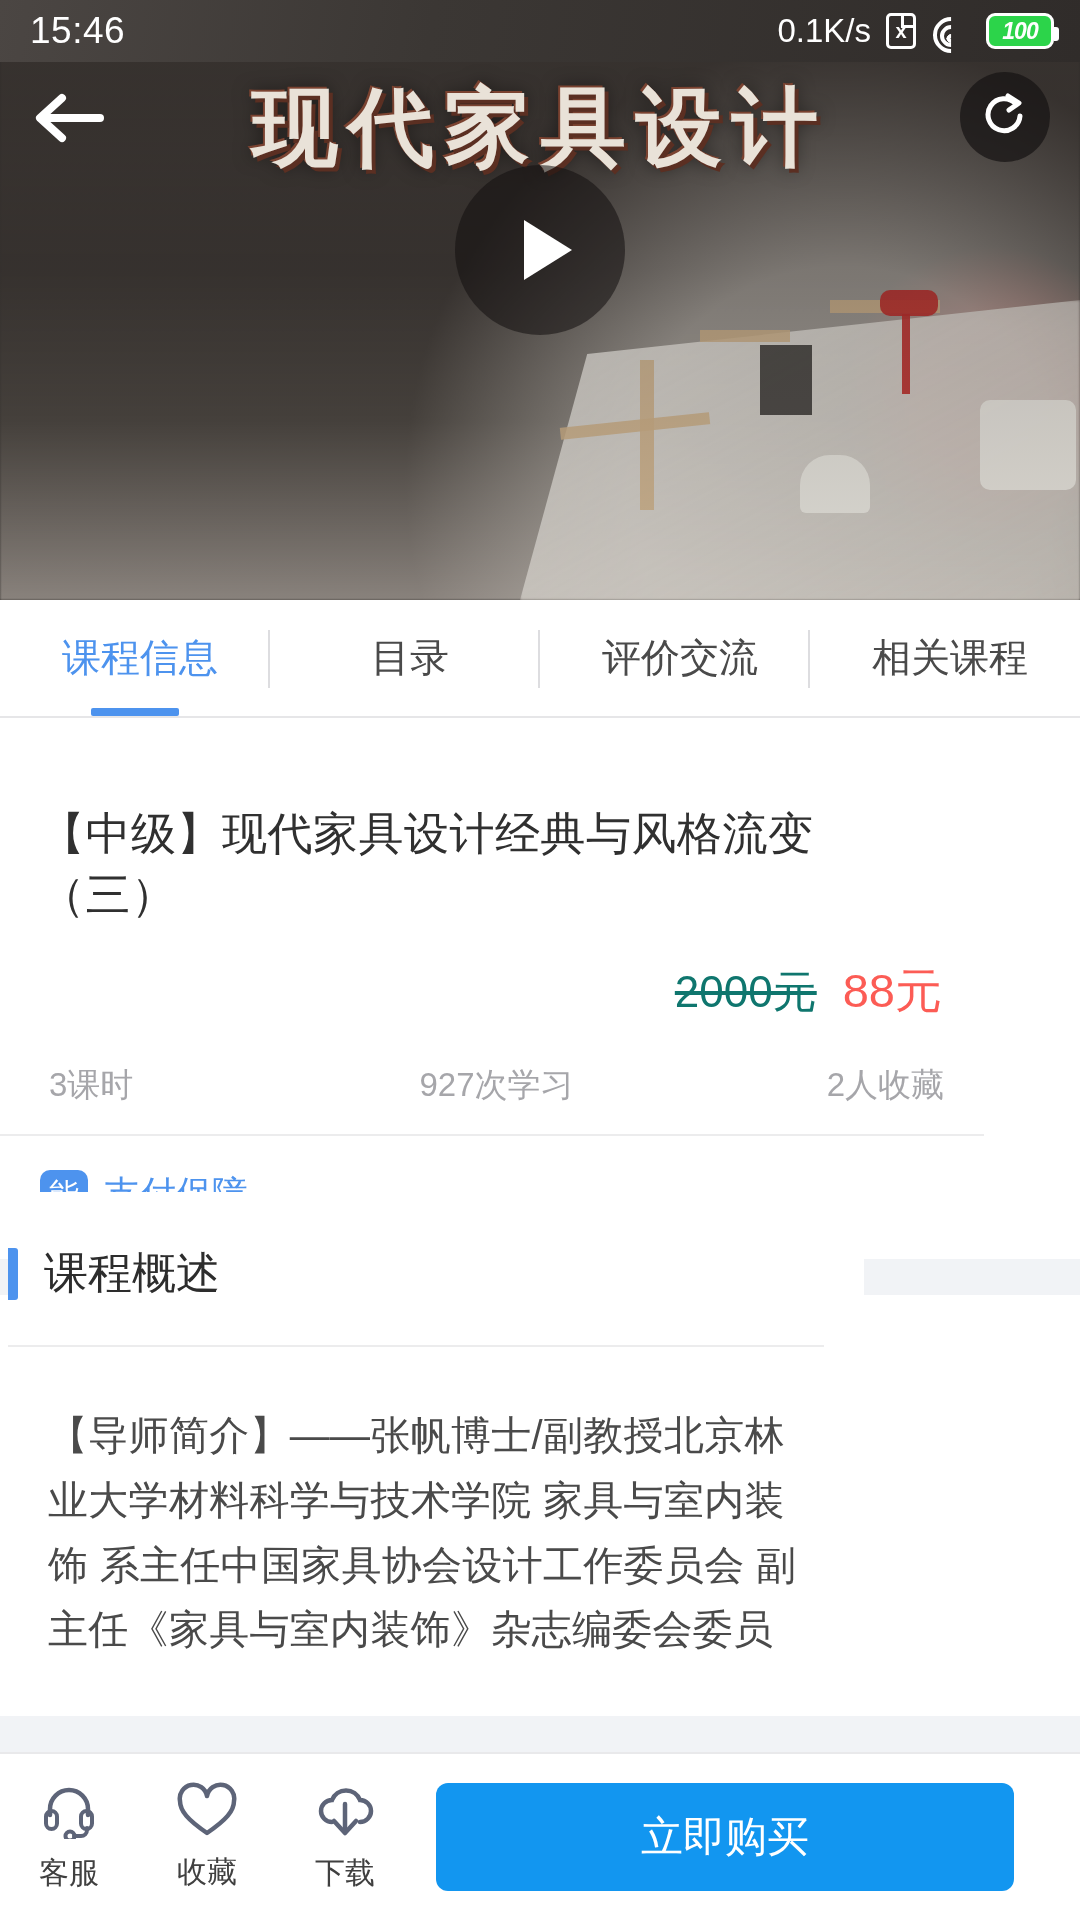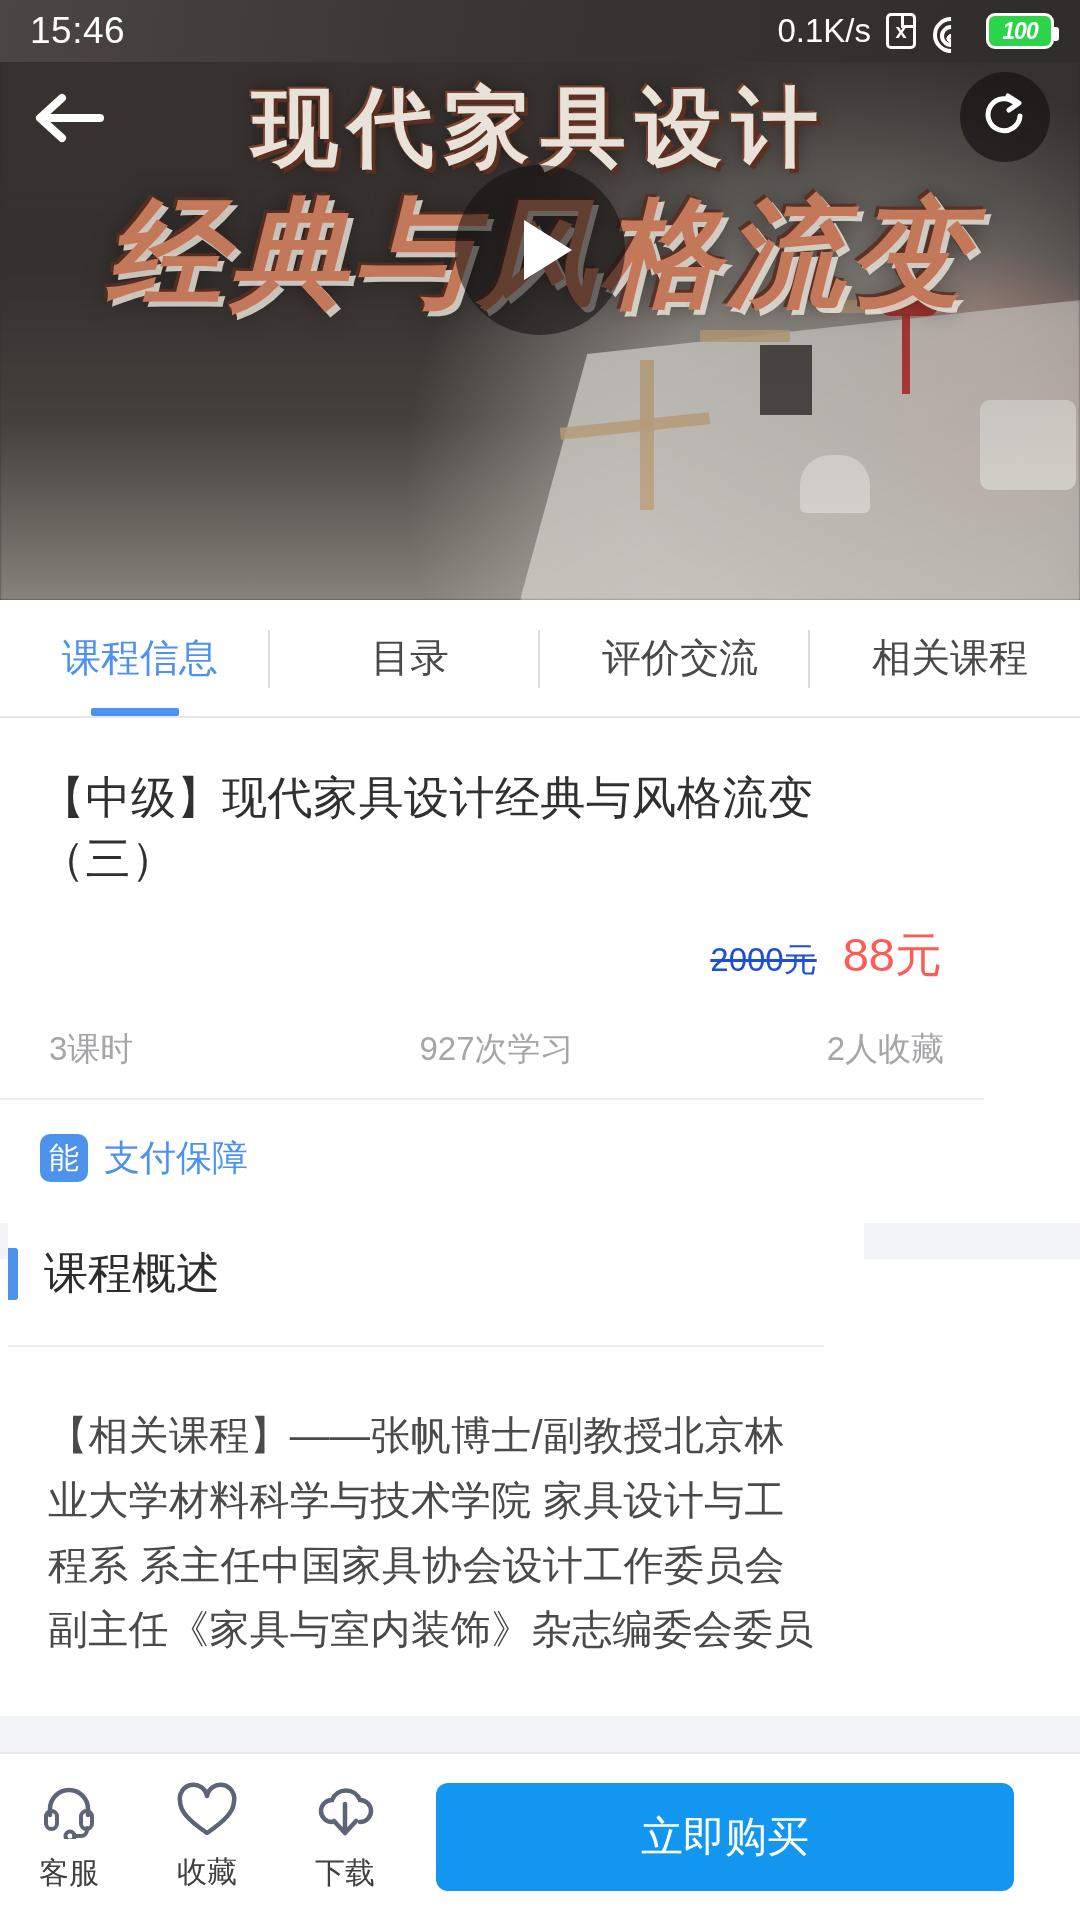--- a/index.html
+++ b/index.html
@@ -137,30 +137,30 @@
   .tab-divider{
     position:absolute; right:0; top:30px; width:2px; height:58px;
     background:#dddde0;
   }
   .tab.active .tab-underline{
     position:absolute; bottom:0; left:50%; transform:translateX(-50%);
     width:88px; height:8px; background:#4d93ee; border-radius:2px;
   }
 
   
-  .course-head{ position:absolute; top:720px; left:0; width:984px; background:#fff; }
+  .course-head{ position:absolute; top:756px; left:0; width:984px; background:#fff; }
   .course-title{
     font-size:45px; color:#303030; line-height:1.35;
     padding:48px 40px 0 40px; letter-spacing:0.5px;
   }
   .price-row{
     display:flex; align-items:baseline; justify-content:flex-end;
     padding:34px 42px 0 40px; gap:26px;
   }
-  .price-old{ font-size:33px; color:#1d4ed8; text-decoration:line-through; }
+  .price-old{ font-size:44px; color:#0f766e; text-decoration:line-through; }
   .price-new{ font-size:47px; color:#fc5c55; font-weight:500; }
   .stats-row{
     display:flex; align-items:center;
     padding:40px 40px 26px 49px;
     border-bottom:2px solid #ececed;
   }
   .stat{ font-size:33px; color:#a6a6aa; flex:1; }
   .stat.mid{ text-align:center; }
   .stat.end{ text-align:right; }
   .badges-row{ display:flex; align-items:center; padding:34px 40px 40px 40px; gap:76px; }
@@ -228,21 +228,20 @@
   <div class="furn" style="left:830px;top:300px;width:110px;height:13px;"></div>
   <div class="furn red" style="left:880px;top:290px;width:58px;height:26px;border-radius:10px;"></div>
   <div class="furn red" style="left:902px;top:314px;width:8px;height:80px;"></div>
   <div class="furn pale" style="left:980px;top:400px;width:96px;height:90px;border-radius:10px;"></div>
   <div class="furn pale" style="left:800px;top:455px;width:70px;height:58px;border-radius:30px 30px 6px 6px;"></div>
   <div class="furn" style="left:560px;top:420px;width:150px;height:12px;transform:rotate(-6deg);"></div>
 
   <div class="banner-overlay"></div>
 
   <div class="banner-title-1">现代家具设计</div>
-  <div class="banner-title-2">经典与风格流变</div>
 
   <div class="banner-back">
     <span>
       <svg width="76" height="60" viewBox="0 0 76 60">
         <path d="M70 30 H12" stroke="#ffffff" stroke-width="8" stroke-linecap="round" fill="none"></path>
         <path d="M32 10 L10 30 L32 50" stroke="#ffffff" stroke-width="8" stroke-linecap="round" stroke-linejoin="round" fill="none"></path>
       </svg>
     </span>
   </div>
 
@@ -317,21 +316,21 @@
   </div>
 
   <div class="spacer"></div>
 </div>
 
 <div class="section">
   <div class="section-head">
     <span class="section-accent"></span>
     <span class="section-title">课程概述</span>
   </div>
-  <div class="section-body">【相关课程】——张帆博士/副教授北京林业大学材料科学与技术学院 家具设计与工程系 系主任中国家具协会设计工作委员会 副主任《家具与室内装饰》杂志编委会委员</div>
+  <div class="section-body">【导师简介】——张帆博士/副教授北京林业大学材料科学与技术学院 家具与室内装饰 系主任中国家具协会设计工作委员会 副主任《家具与室内装饰》杂志编委会委员</div>
   <div class="expand-row">
     <span>
       <svg width="74" height="40" viewBox="0 0 74 40">
         <path d="M6 6 L37 33 L68 6" stroke="#3d434d" stroke-width="7" fill="none" stroke-linecap="round" stroke-linejoin="round"></path>
       </svg>
     </span>
   </div>
 </div>
 
 <div class="bottom-spacer"></div>

